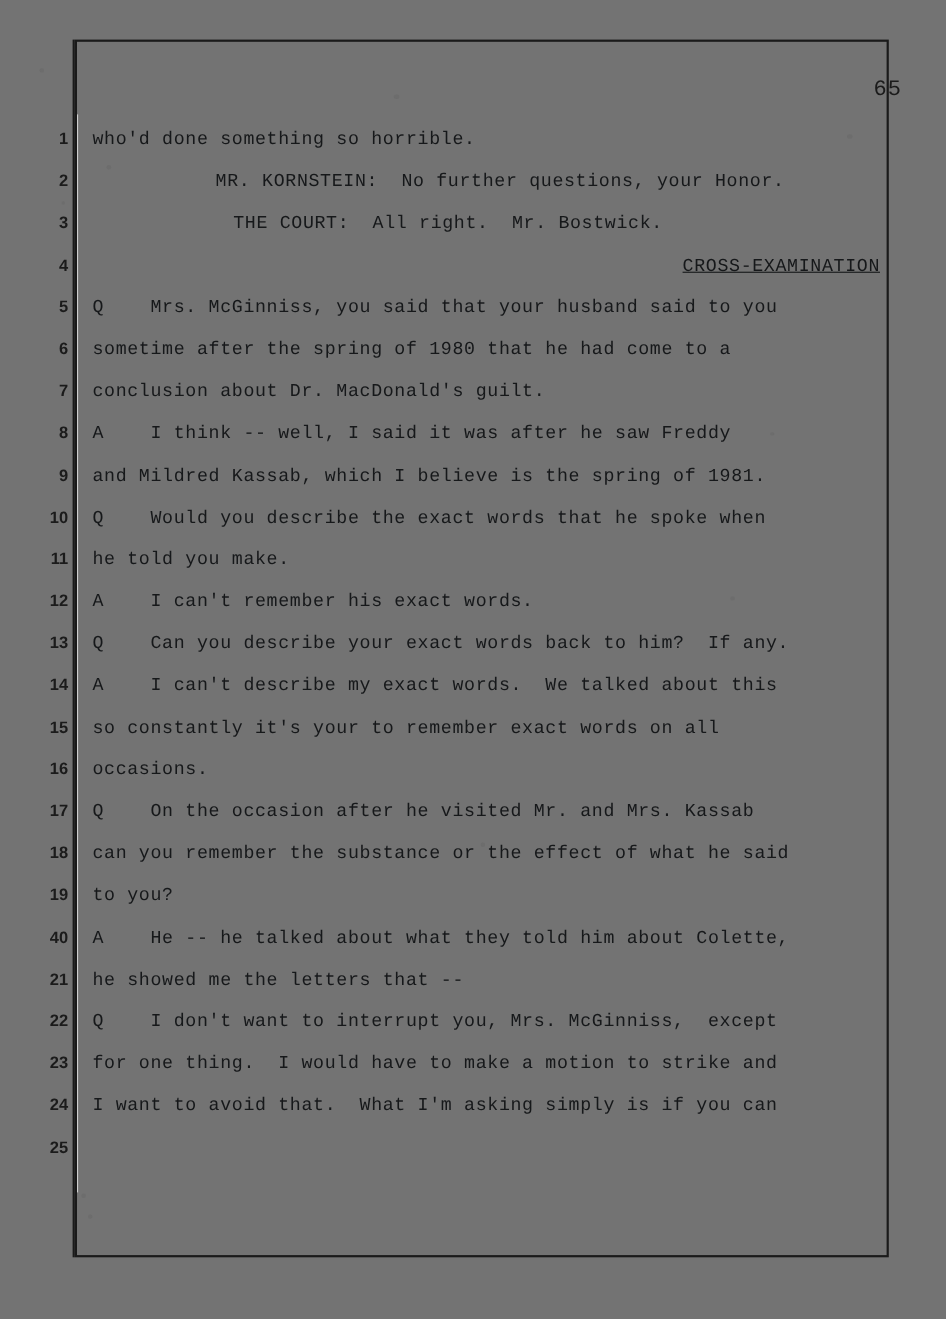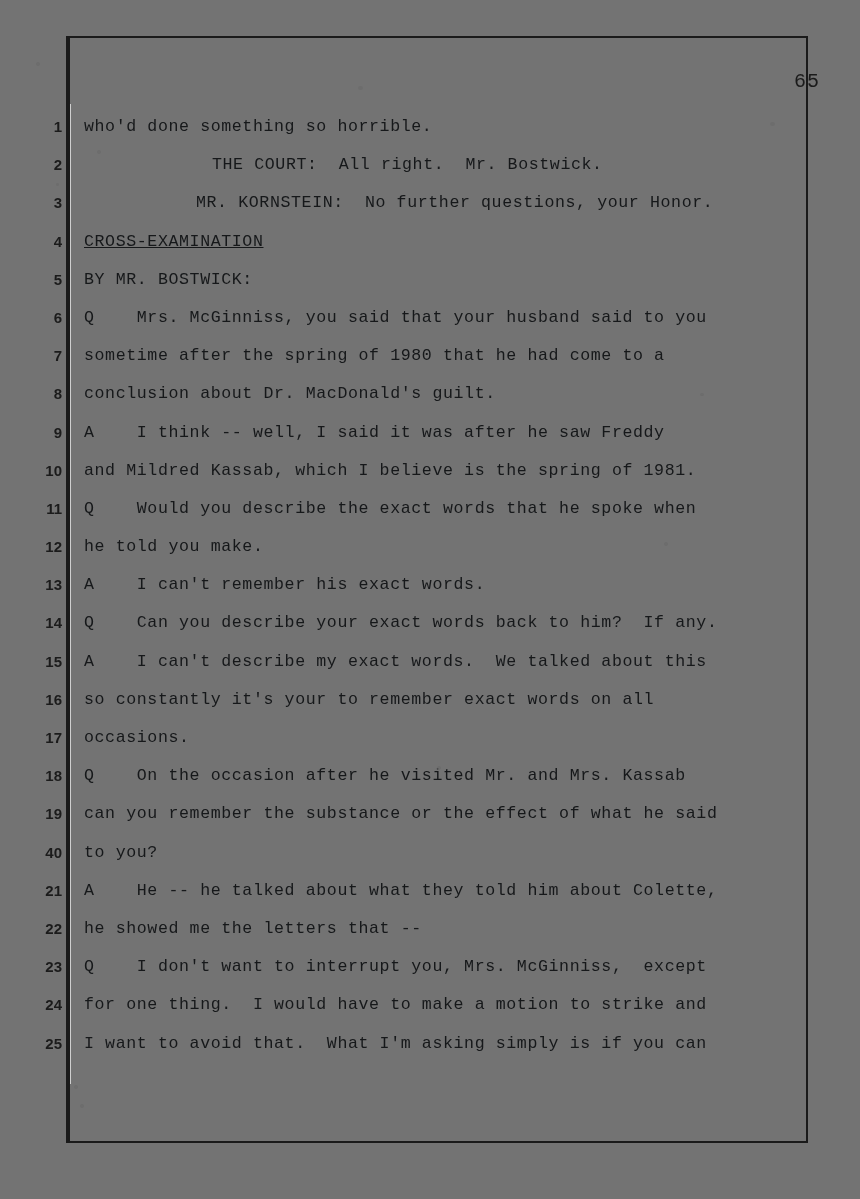--- a/index.html
+++ b/index.html
@@ -91,21 +91,21 @@
   .lines .tl {
     height: 38.2px;
     line-height: 38.2px;
     font-size: 16.6px;
     letter-spacing: 0.6px;
     white-space: pre;
     color: #16181a;
   }
   .tl.indent-1 { padding-left: 112px; }
   .tl.indent-2 { padding-left: 128px; }
-  .tl.center { padding-left: 0; text-align: left; font-family: Liberation Mono, monospace; }
+  .tl.center { padding-left: 0; text-align: right; font-family: Liberation Mono, monospace; }
   .tl.center span { text-decoration: underline; }
 
   
   .speck {
     position: absolute;
     background: #6b6b6b;
     border-radius: 50%;
     opacity: 0.75;
   }
 </style>
@@ -142,24 +142,23 @@
       <div class="ln">19</div>
       <div class="ln">40</div>
       <div class="ln">21</div>
       <div class="ln">22</div>
       <div class="ln">23</div>
       <div class="ln">24</div>
       <div class="ln">25</div>
     </div>
   <div class="lines">
       <div class="tl">who'd done something so horrible.</div>
+      <div class="tl indent-1">MR. KORNSTEIN:  No further questions, your Honor.</div>
       <div class="tl indent-2">THE COURT:  All right.  Mr. Bostwick.</div>
-      <div class="tl indent-1">MR. KORNSTEIN:  No further questions, your Honor.</div>
       <div class="tl center"><span>CROSS-EXAMINATION</span></div>
-      <div class="tl">BY MR. BOSTWICK:</div>
       <div class="tl">Q    Mrs. McGinniss, you said that your husband said to you</div>
       <div class="tl">sometime after the spring of 1980 that he had come to a</div>
       <div class="tl">conclusion about Dr. MacDonald's guilt.</div>
       <div class="tl">A    I think -- well, I said it was after he saw Freddy</div>
       <div class="tl">and Mildred Kassab, which I believe is the spring of 1981.</div>
       <div class="tl">Q    Would you describe the exact words that he spoke when</div>
       <div class="tl">he told you make.</div>
       <div class="tl">A    I can't remember his exact words.</div>
       <div class="tl">Q    Can you describe your exact words back to him?  If any.</div>
       <div class="tl">A    I can't describe my exact words.  We talked about this</div>

